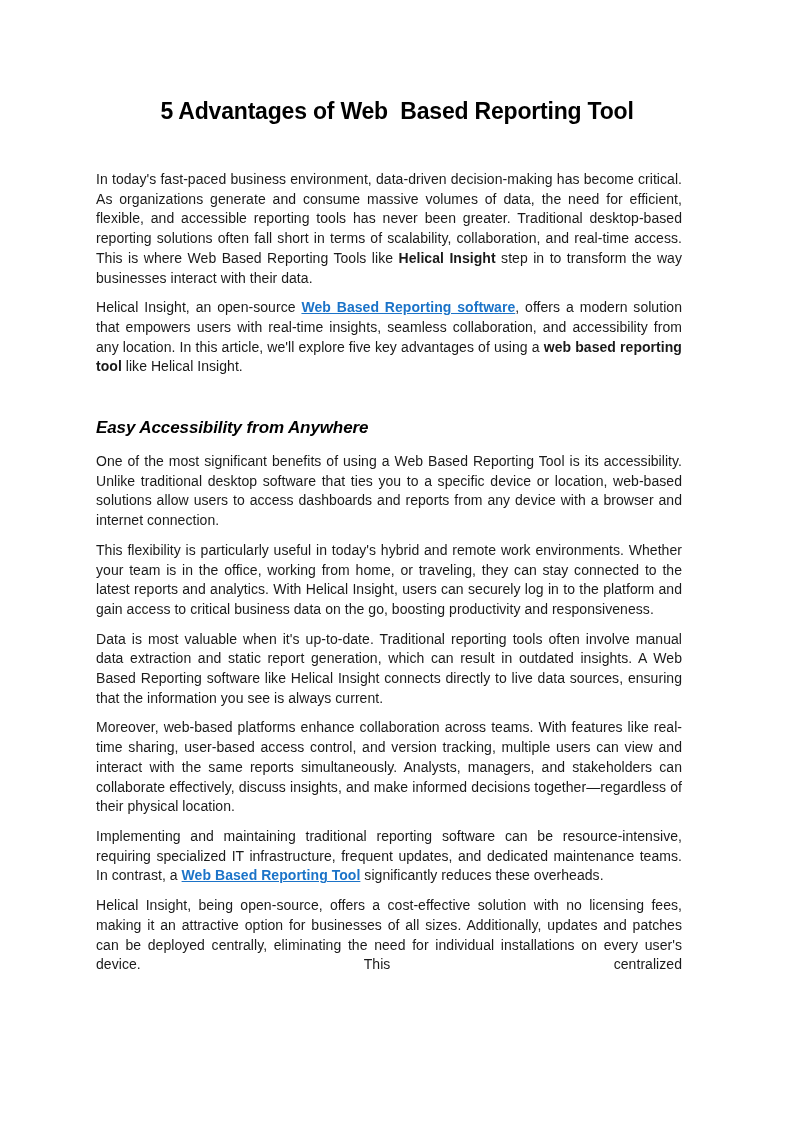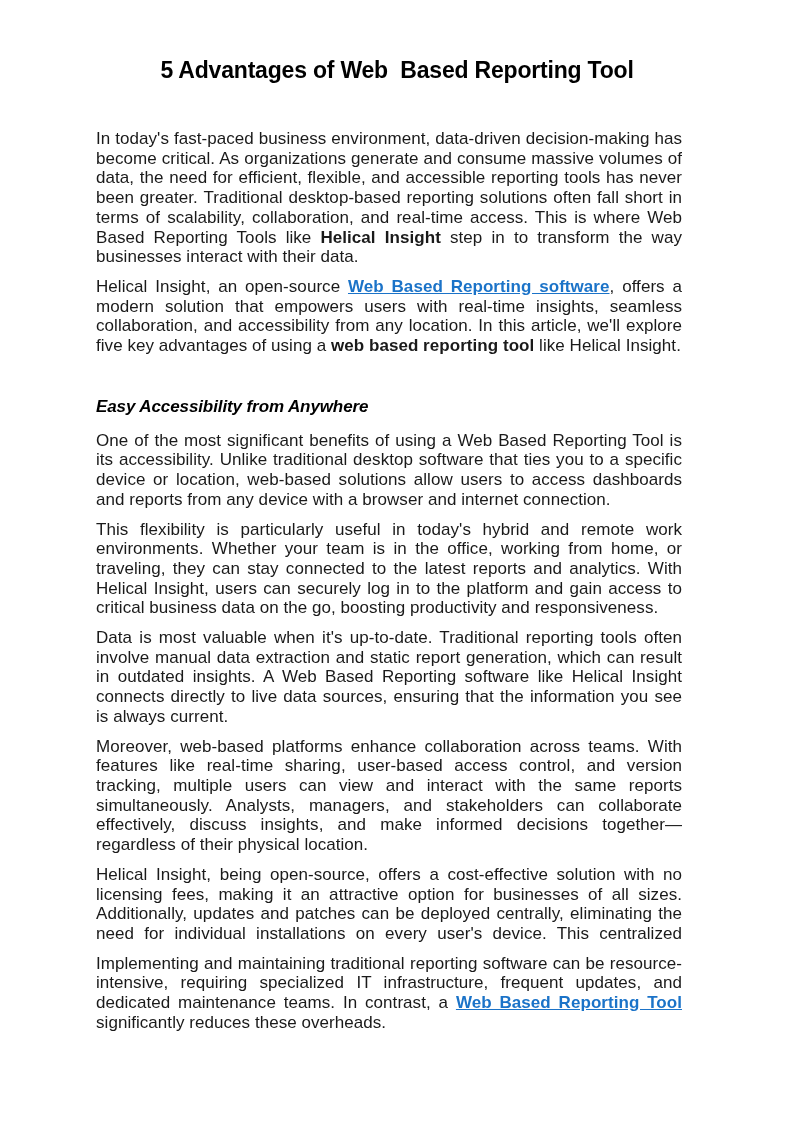--- a/index.html
+++ b/index.html
@@ -7,21 +7,21 @@
     padding: 0;
     background: #ffffff;
   }
   .page {
     position: relative;
     width: 794px;
     height: 1123px;
     margin: 0 auto;
     background: var(--page-bg, #ffffff);
     box-sizing: border-box;
-    padding: 55px 96px 0 96px;
+    padding: 96px 96px 0 96px;
     overflow: hidden;
     font-family: "Liberation Sans", sans-serif;
     color: var(--text-color, #1a1a1a);
   }
   .doc-title {
     font-size: 23px;
     line-height: 30px;
     font-weight: 700;
     text-align: center;
     color: var(--heading-color, #000000);
@@ -32,21 +32,21 @@
   .doc-heading {
     font-size: 17px;
     line-height: 22px;
     font-weight: 700;
     color: var(--heading-color, #000000);
     margin: 40px 0 13px 0;
     letter-spacing: -0.1px;
     font-style: italic;
   }
   .para {
-    font-size: 17px;
+    font-size: 14px;
     line-height: 19.7px;
     text-align: justify;
     margin: 0 16px 10px 0;
     letter-spacing: 0.05px;
   }
   .para strong { font-weight: 700; }
   .para.cut { text-align-last: justify; }
   a.doc-link {
     color: var(--link-color, #1b73c8);
     font-weight: 700;
@@ -70,17 +70,17 @@
   <p class="para"><span>One of the most significant benefits of using a Web Based Reporting Tool is its accessibility. Unlike traditional desktop software that ties you to a specific device or location, web-based solutions allow users to access dashboards and reports from any device with a browser and internet connection.</span></p>
 
   <p class="para"><span>This flexibility is particularly useful in today's hybrid and remote work environments. Whether your team is in the office, working from home, or traveling, they can stay connected to the latest reports and analytics. With Helical Insight, users can securely log in to the platform and gain access to critical business data on the go, boosting productivity and responsiveness.</span></p>
 
 
   <p class="para"><span>Data is most valuable when it's up-to-date. Traditional reporting tools often involve manual data extraction and static report generation, which can result in outdated insights. A Web Based Reporting software like Helical Insight connects directly to live data sources, ensuring that the information you see is always current.</span></p>
 
   <p class="para"><span>Moreover, web-based platforms enhance collaboration across teams. With features like real-time sharing, user-based access control, and version tracking, multiple users can view and interact with the same reports simultaneously. Analysts, managers, and stakeholders can collaborate effectively, discuss insights, and make informed decisions together—regardless of their physical location.</span></p>
 
 
+  <p class="para"><span>Implementing and maintaining traditional reporting software can be resource-intensive, requiring specialized IT infrastructure, frequent updates, and dedicated maintenance teams. In contrast, a </span><a class="doc-link" href="#">Web Based Reporting Tool</a><span> significantly reduces these overheads.</span></p>
+
   <p class="para cut"><span>Helical Insight, being open-source, offers a cost-effective solution with no licensing fees, making it an attractive option for businesses of all sizes. Additionally, updates and patches can be deployed centrally, eliminating the need for individual installations on every user's device. This centralized</span></p>
-
-  <p class="para"><span>Implementing and maintaining traditional reporting software can be resource-intensive, requiring specialized IT infrastructure, frequent updates, and dedicated maintenance teams. In contrast, a </span><a class="doc-link" href="#">Web Based Reporting Tool</a><span> significantly reduces these overheads.</span></p>
 
 </div>
 
 </body></html>

